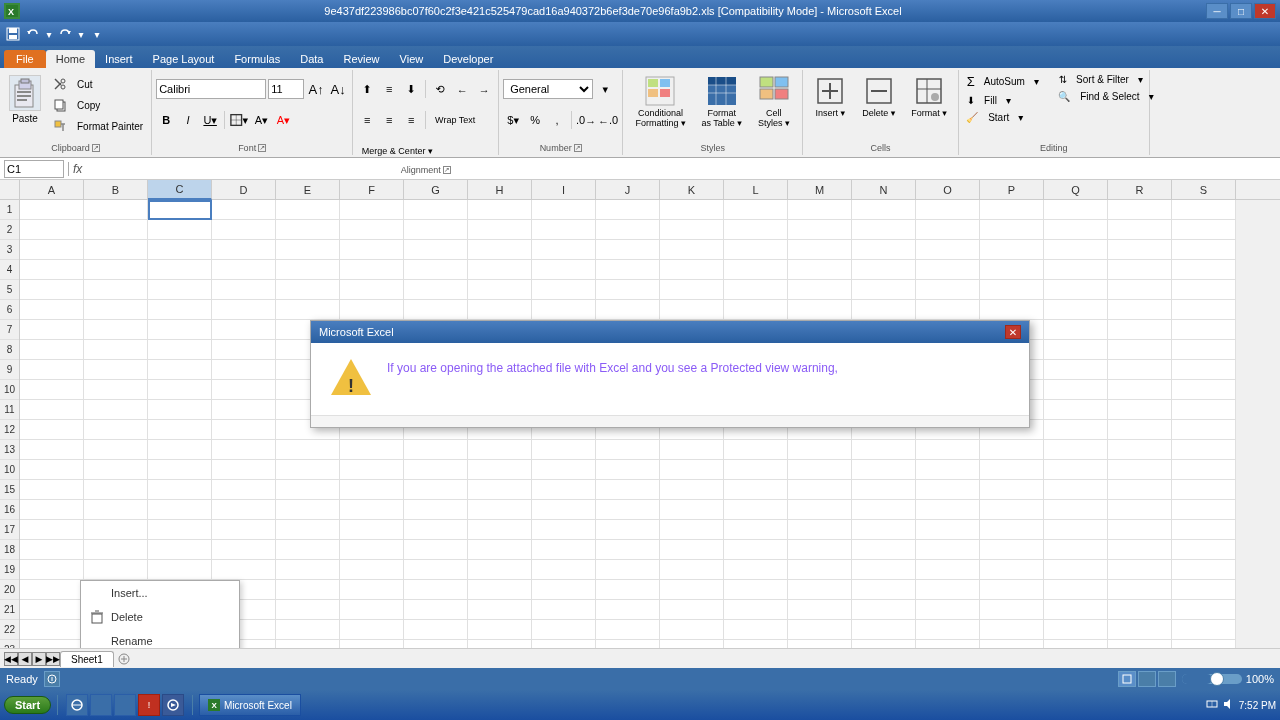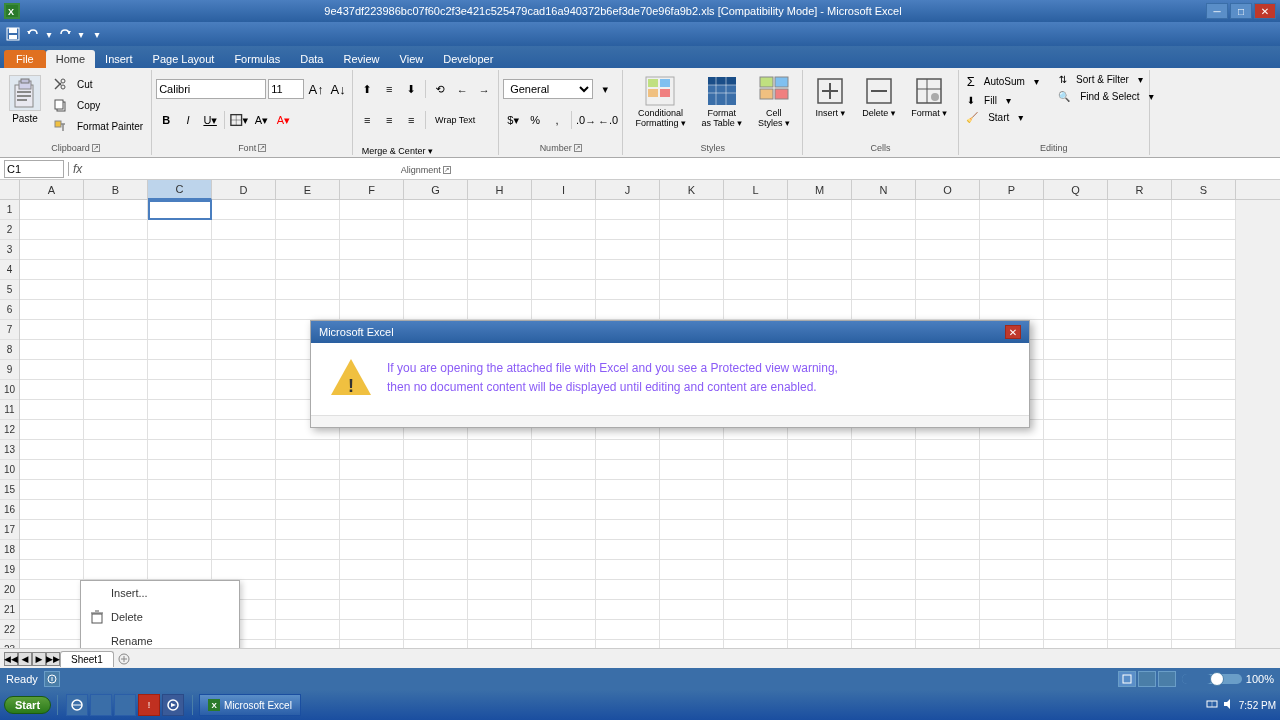--- a/index.html
+++ b/index.html
@@ -1243,21 +1243,20 @@
         </div>
         <div class="dialog-content">
           <div class="dialog-icon">
             <div style="position:relative; width:40px; height:40px;">
               <div style="width:0; height:0; border-left:20px solid transparent; border-right:20px solid transparent; border-bottom:36px solid #f0c040;"></div>
               <div style="position:absolute; bottom:4px; left:50%; transform:translateX(-50%); font-weight:bold; font-size:18px; color:#333; line-height:1;">!</div>
             </div>
           </div>
           <div class="dialog-text">
             <span>If you are opening the attached file with Excel and you see a Protected view warning,</span><br>
-            <span>then no document content will be displayed until editing and content are enabled.</span>
           </div>
         </div>
         <div class="dialog-footer"></div>
       </div>
     </div>
 
     <div class="context-menu">
       <div class="ctx-item">
         <div class="ctx-icon"></div>
         <span>Insert...</span>

